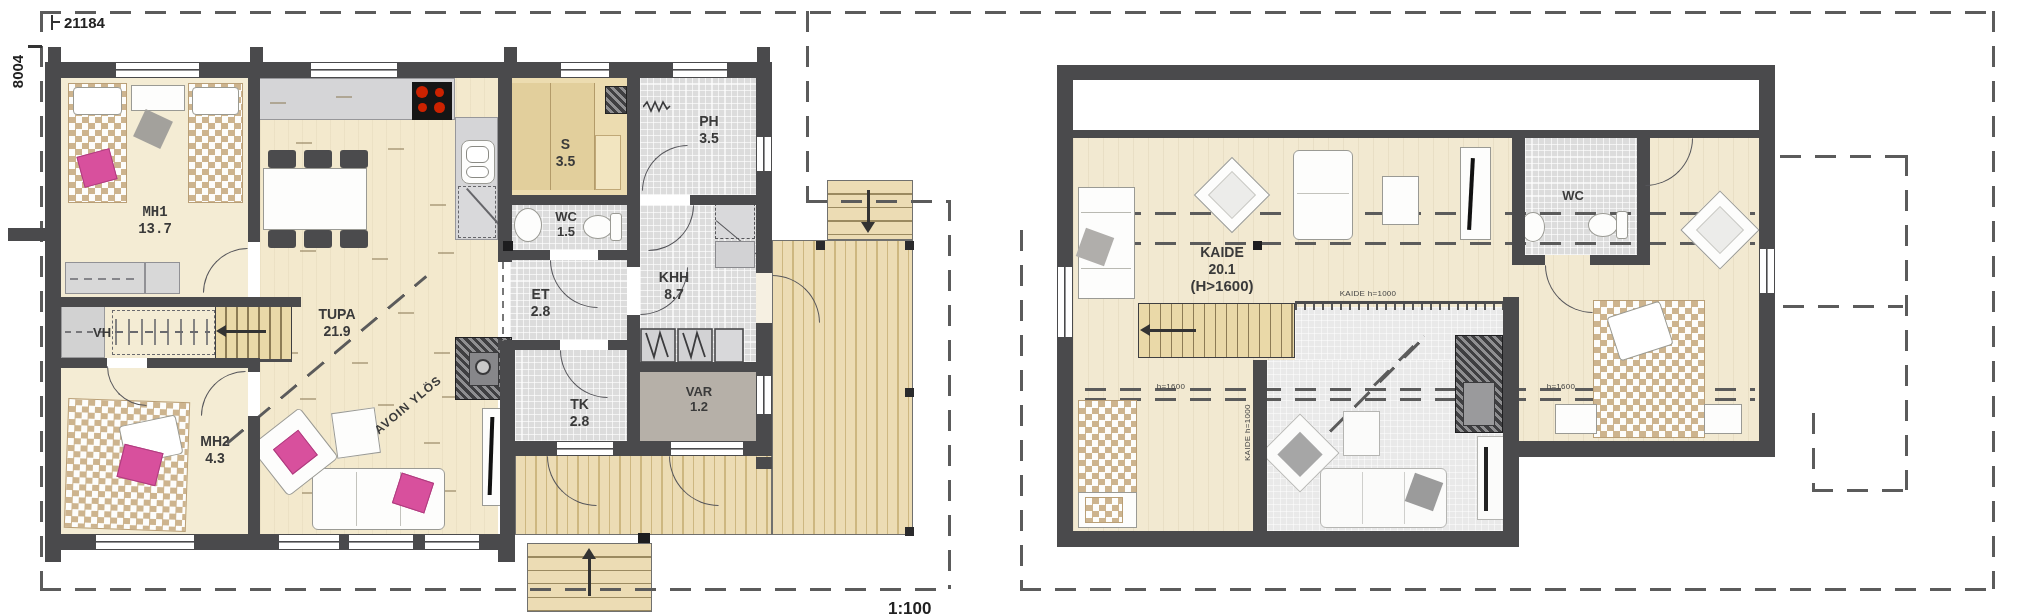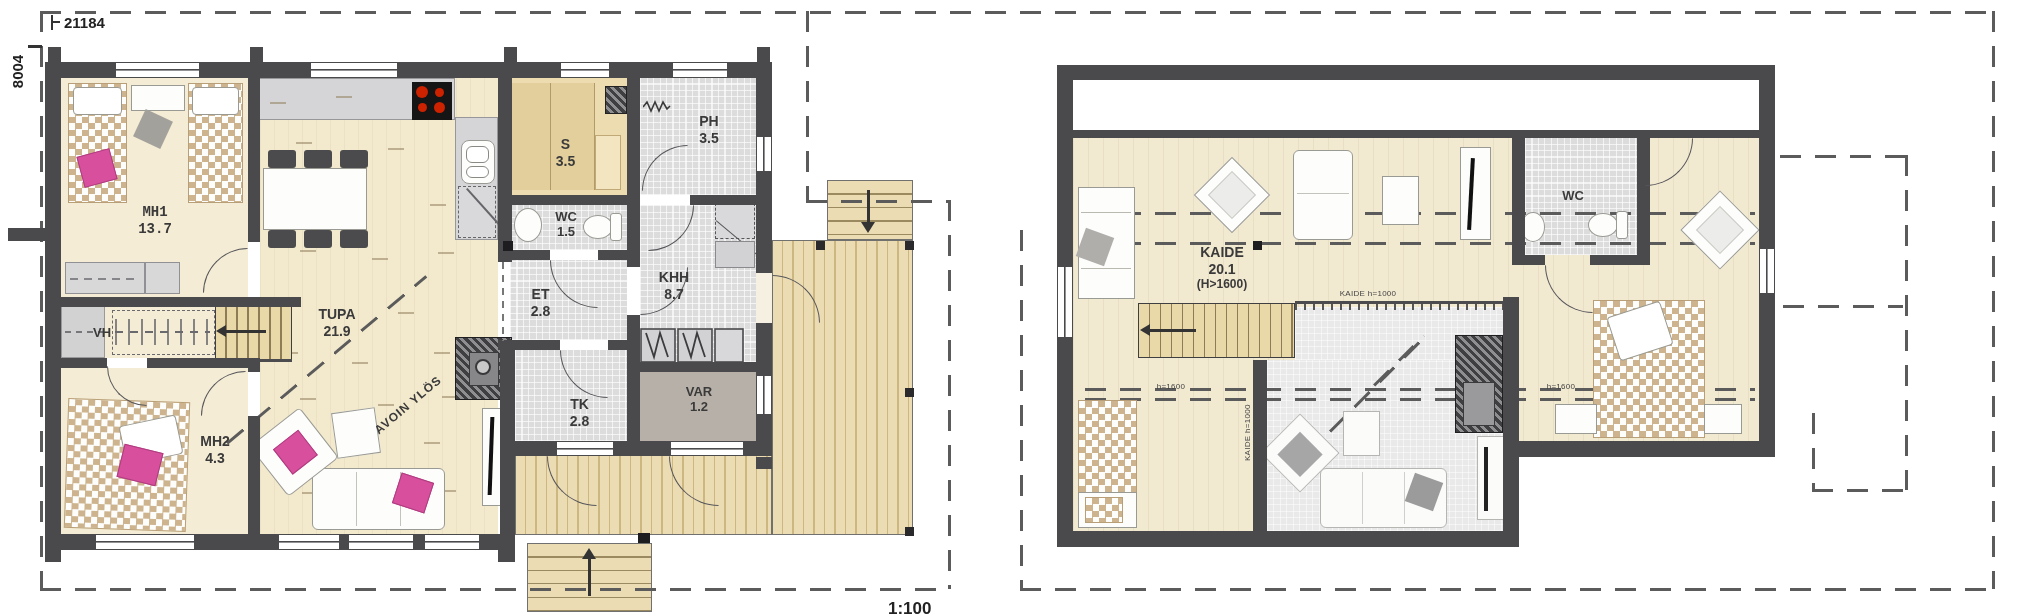--- a/index.html
+++ b/index.html
@@ -259,21 +259,21 @@
   </div>
   <div class="rlabel" style="left:668px;top:384px;width:62px;font-size:13px;">
     <div>VAR</div>
     <div class="sub">1.2</div>
   </div>
   <div class="rlabel" style="left:348px;top:398px;width:120px;transform:rotate(-40deg);font-size:12px;letter-spacing:1px;">AVOIN YLÖS</div>
 
   <div class="rlabel" style="left:1179px;top:244px;width:86px;">
     <div>KAIDE</div>
     <div class="sub">20.1</div>
-    <div style="font-size:12px;">(H&gt;1600)</div>
+    <div style="font-size:15px;">(H&gt;1600)</div>
   </div>
   <div class="rlabel" style="left:1548px;top:188px;width:50px;font-size:13px;">
     <div>WC</div>
   </div>
   <div class="rlabel tiny" style="left:1328px;top:289px;width:80px;">KAIDE h=1000</div>
   <div class="rlabel tiny" style="left:1212px;top:428px;width:72px;transform:rotate(-90deg);">KAIDE h=1000</div>
   <div class="rlabel tiny" style="left:1148px;top:382px;width:46px;">h=1600</div>
   <div class="rlabel tiny" style="left:1538px;top:382px;width:46px;">h=1600</div>
 
 <div class="floor f-beige" style="left: 61px; top: 78px; width: 187px; height: 219px;"></div>

